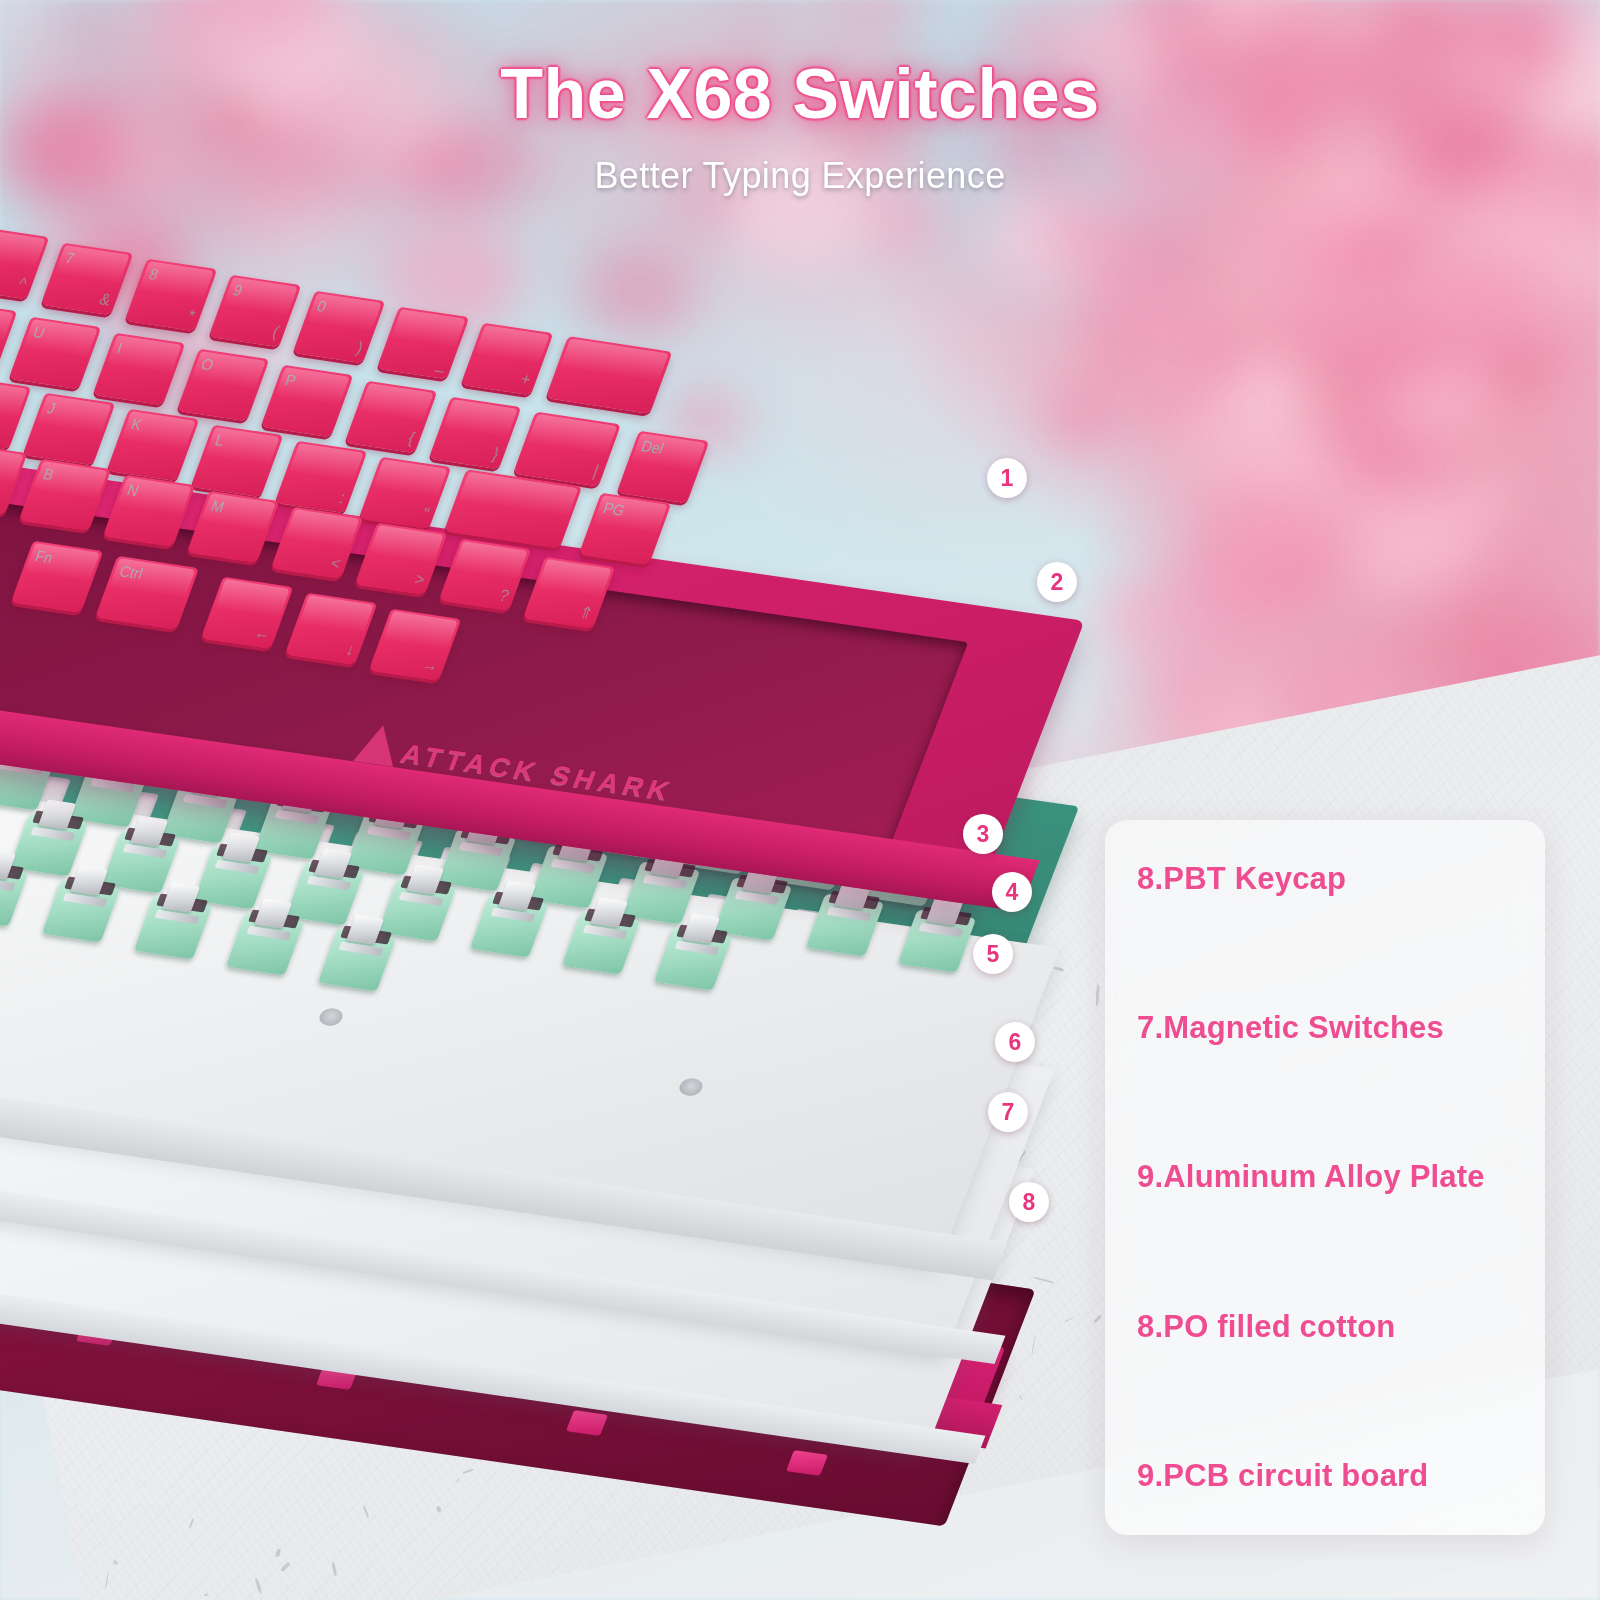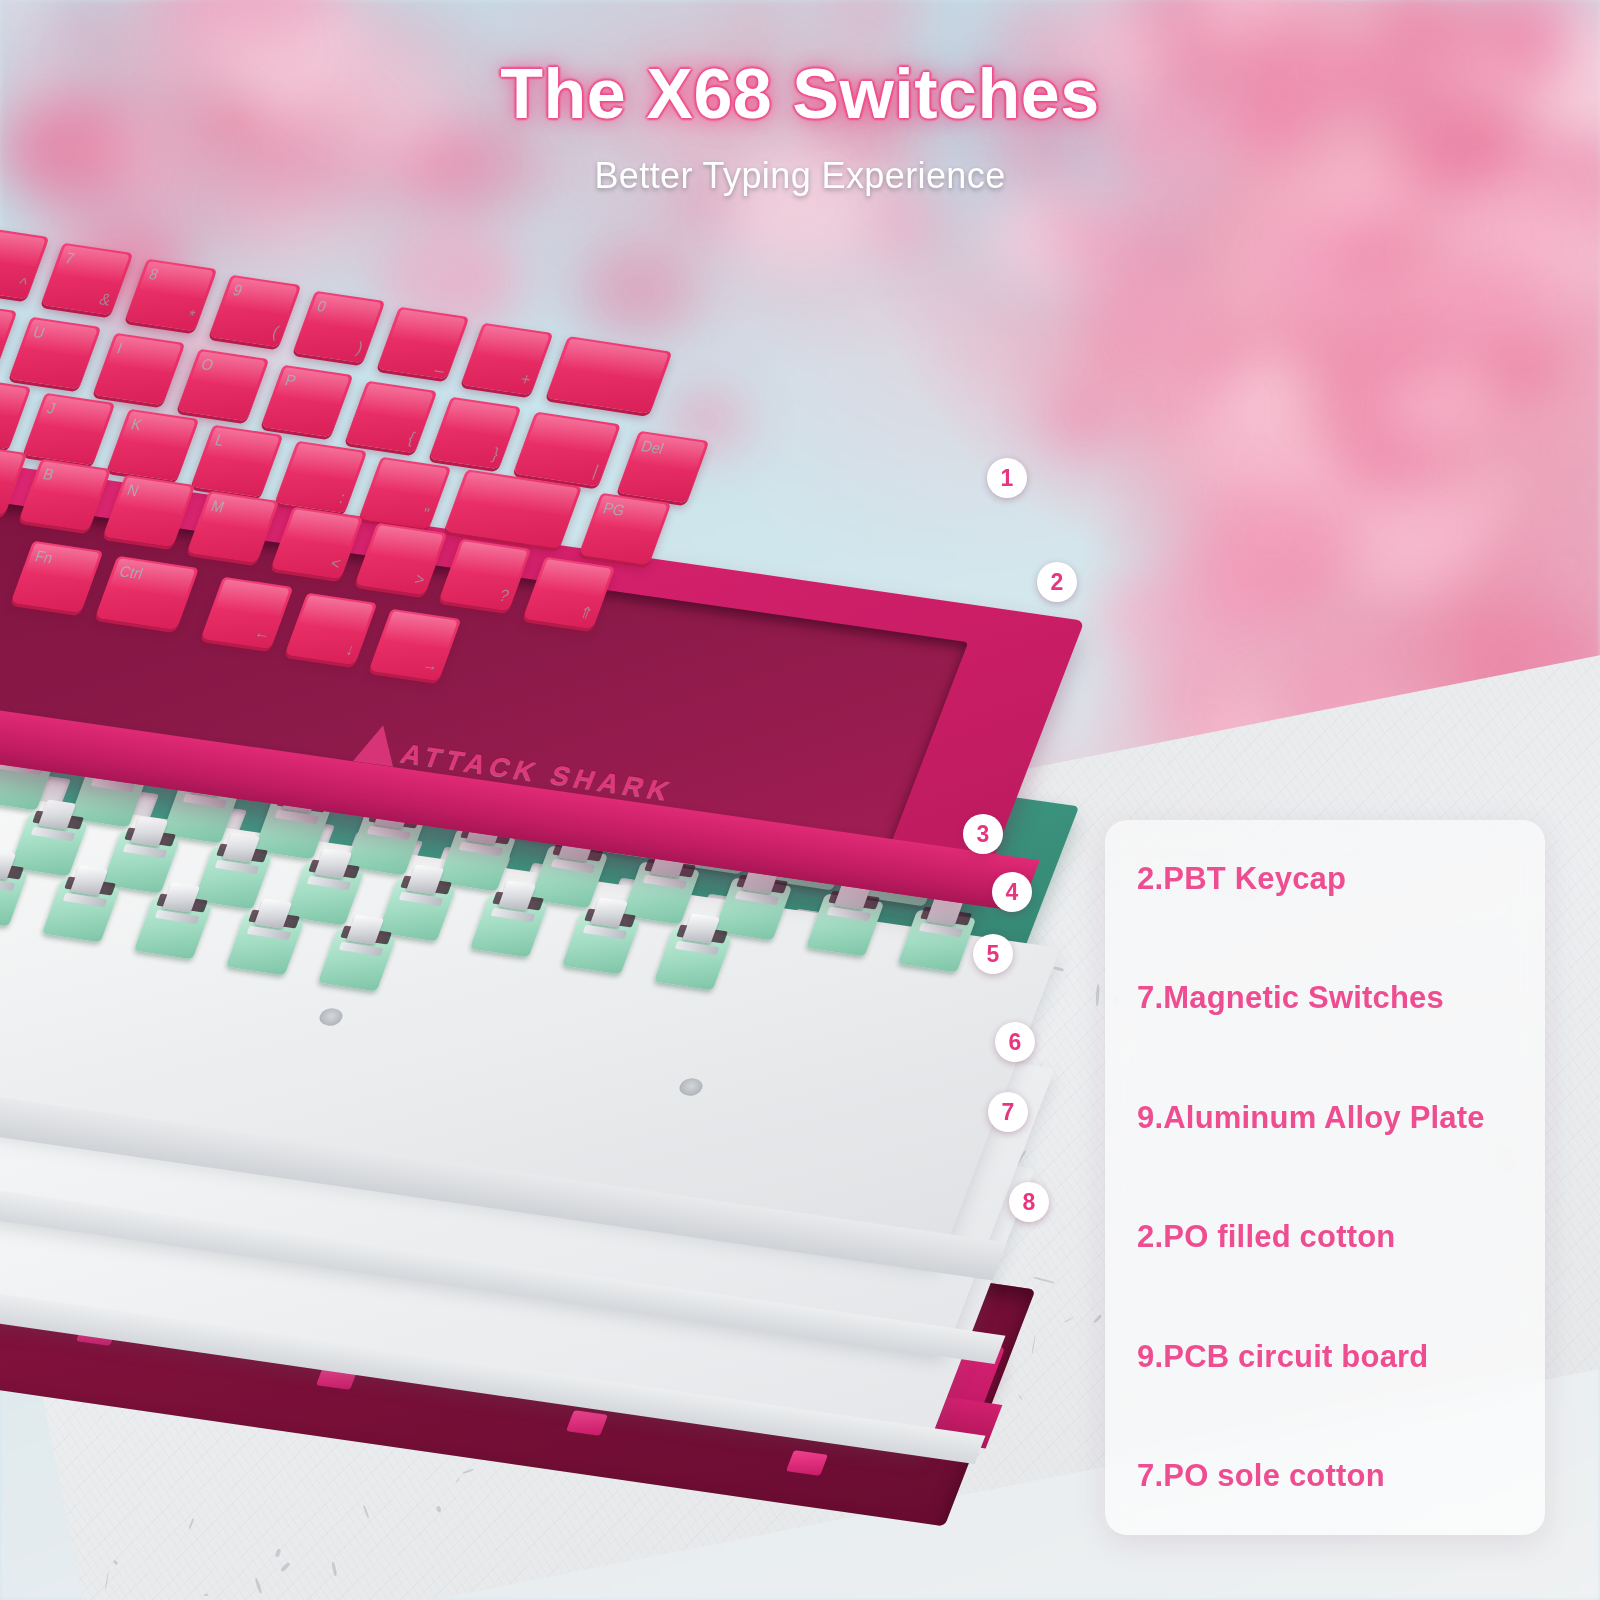--- a/index.html
+++ b/index.html
@@ -886,21 +886,20 @@
       <div class="badge" style="left: 1037px; top: 562px;">2</div>
       <div class="badge" style="left: 963px; top: 814px;">3</div>
       <div class="badge" style="left: 992px; top: 872px;">4</div>
       <div class="badge" style="left: 973px; top: 934px;">5</div>
       <div class="badge" style="left: 995px; top: 1022px;">6</div>
       <div class="badge" style="left: 988px; top: 1092px;">7</div>
       <div class="badge" style="left: 1009px; top: 1182px;">8</div>
     </div>
 
   <div id="legend">
-      <div class="legend-item">2.PBT Keycap</div>
+      <div class="legend-item">8.PBT Keycap</div>
       <div class="legend-item">7.Magnetic Switches</div>
       <div class="legend-item">9.Aluminum Alloy Plate</div>
-      <div class="legend-item">2.PO filled cotton</div>
+      <div class="legend-item">8.PO filled cotton</div>
       <div class="legend-item">9.PCB circuit board</div>
-      <div class="legend-item">7.PO sole cotton</div>
     </div>
 
 </div>
 
 </body></html>

